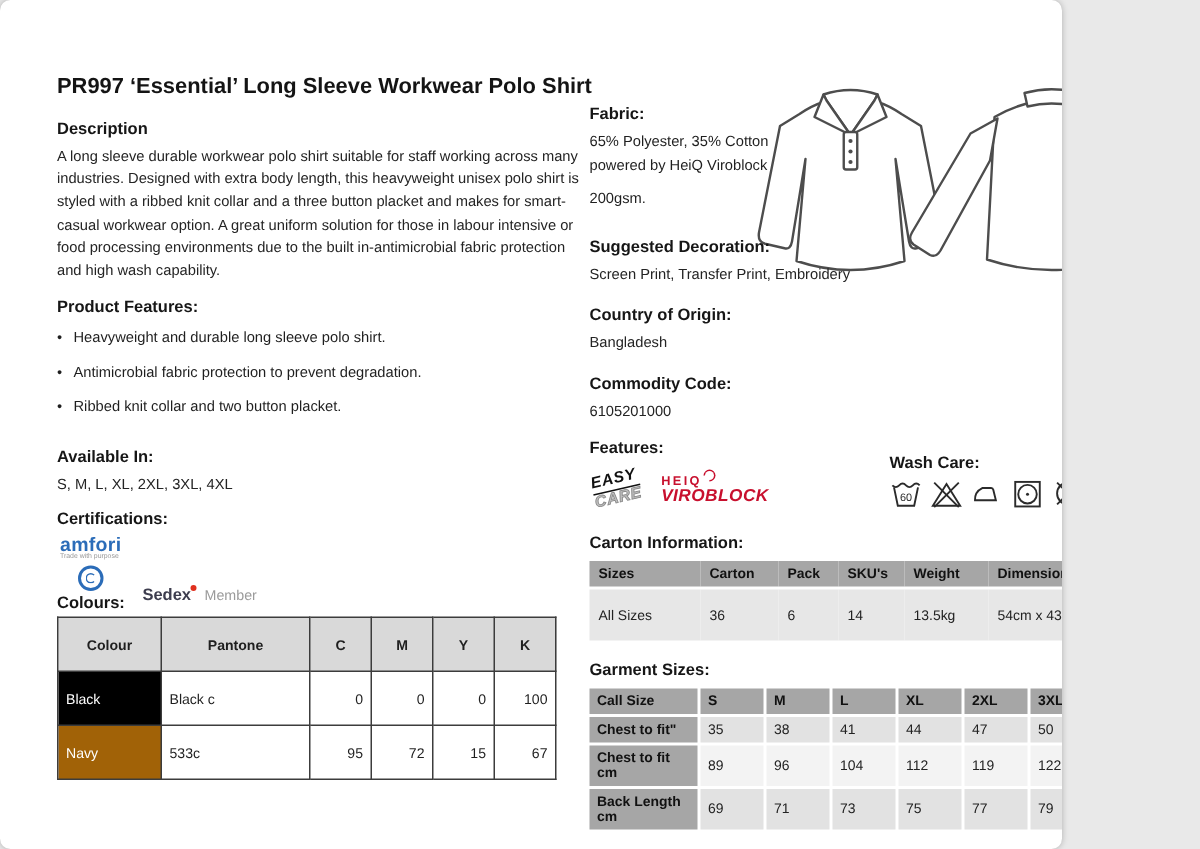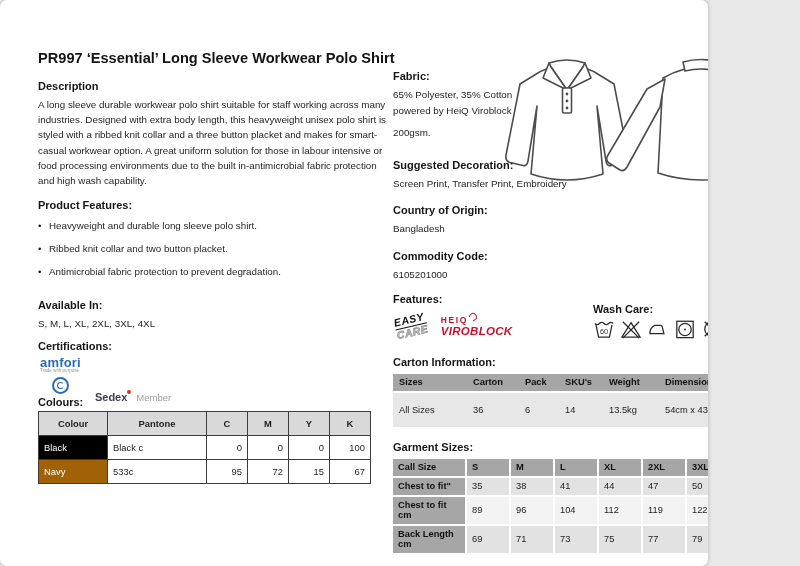--- a/index.html
+++ b/index.html
@@ -41,21 +41,21 @@
     position:relative;display:inline-block;}
   .amfori-mark::after{content:"";position:absolute;left:3px;top:3px;width:5px;height:5px;
     border:1.5px solid #2b6cb8;border-radius:50%;border-right-color:transparent;}
   .sedex{display:flex;align-items:baseline;gap:4px;}
   .sedex-txt{font-size:11px;font-weight:bold;color:#3d3d4e;position:relative;margin-top:45px;}
   .sedex-dot{position:absolute;right:-4px;top:-1px;width:4px;height:4px;border-radius:50%;
     background:#e0301e;}
   .sedex-member{font-size:9.5px;color:#9b9b9b;margin-left:5px;}
   
   table.ctable{border-collapse:collapse;margin-top:3px;font-size:9.4px;}
-  table.ctable th,table.ctable td{border:1px solid #3c3c3c;padding:5px 5px;height:13px;}
+  table.ctable th,table.ctable td{border:1px solid #3c3c3c;padding:11px 5px;height:13px;}
   table.ctable th{background:#d9d9d9;font-weight:bold;text-align:center;}
   table.ctable .c-col{width:58px;text-align:left;}
   table.ctable .p-col{width:88px;text-align:left;}
   table.ctable .n-col{width:30px;text-align:right;}
   .swatch-black{background:#000000;color:#ffffff;}
   .swatch-navy{background:#a16207;color:#ffffff;}
   
   .feat-logos{display:flex;align-items:center;gap:14px;margin:6px 0 0 2px;height:32px;}
   .easycare{transform:rotate(-13deg);line-height:1;margin-top:-2px;}
   .ec-top{font-size:10.5px;font-weight:900;font-style:italic;color:#111;
@@ -126,22 +126,22 @@
     </g>
   </svg>
 
   <div class="col-left">
     <p class="h">Description</p>
     <p class="body-text">A long sleeve durable workwear polo shirt suitable for staff working across many industries.  Designed with extra body length, this heavyweight unisex polo shirt is styled with a ribbed knit collar and a three button placket and makes for smart-casual workwear option. A great uniform solution for those in labour intensive or food processing environments due to the built in-antimicrobial fabric protection and high wash capability.</p>
 
     <p class="h" style="margin-top:11px;">Product Features:</p>
     <ul class="features">
       <li>Heavyweight and durable long sleeve polo shirt.</li>
+      <li>Antimicrobial fabric protection to prevent degradation.</li>
       <li>Ribbed knit collar and two button placket.</li>
-      <li>Antimicrobial fabric protection to prevent degradation.</li>
     </ul>
 
     <p class="h" style="margin-top:22px;">Available In:</p>
     <p class="body-text">S, M, L, XL, 2XL, 3XL, 4XL</p>
 
     <p class="h" style="margin-top:9px;">Certifications:</p>
     <div class="cert-row">
       <div class="amfori">
         <div>
           <div class="amfori-txt">amfori</div>

